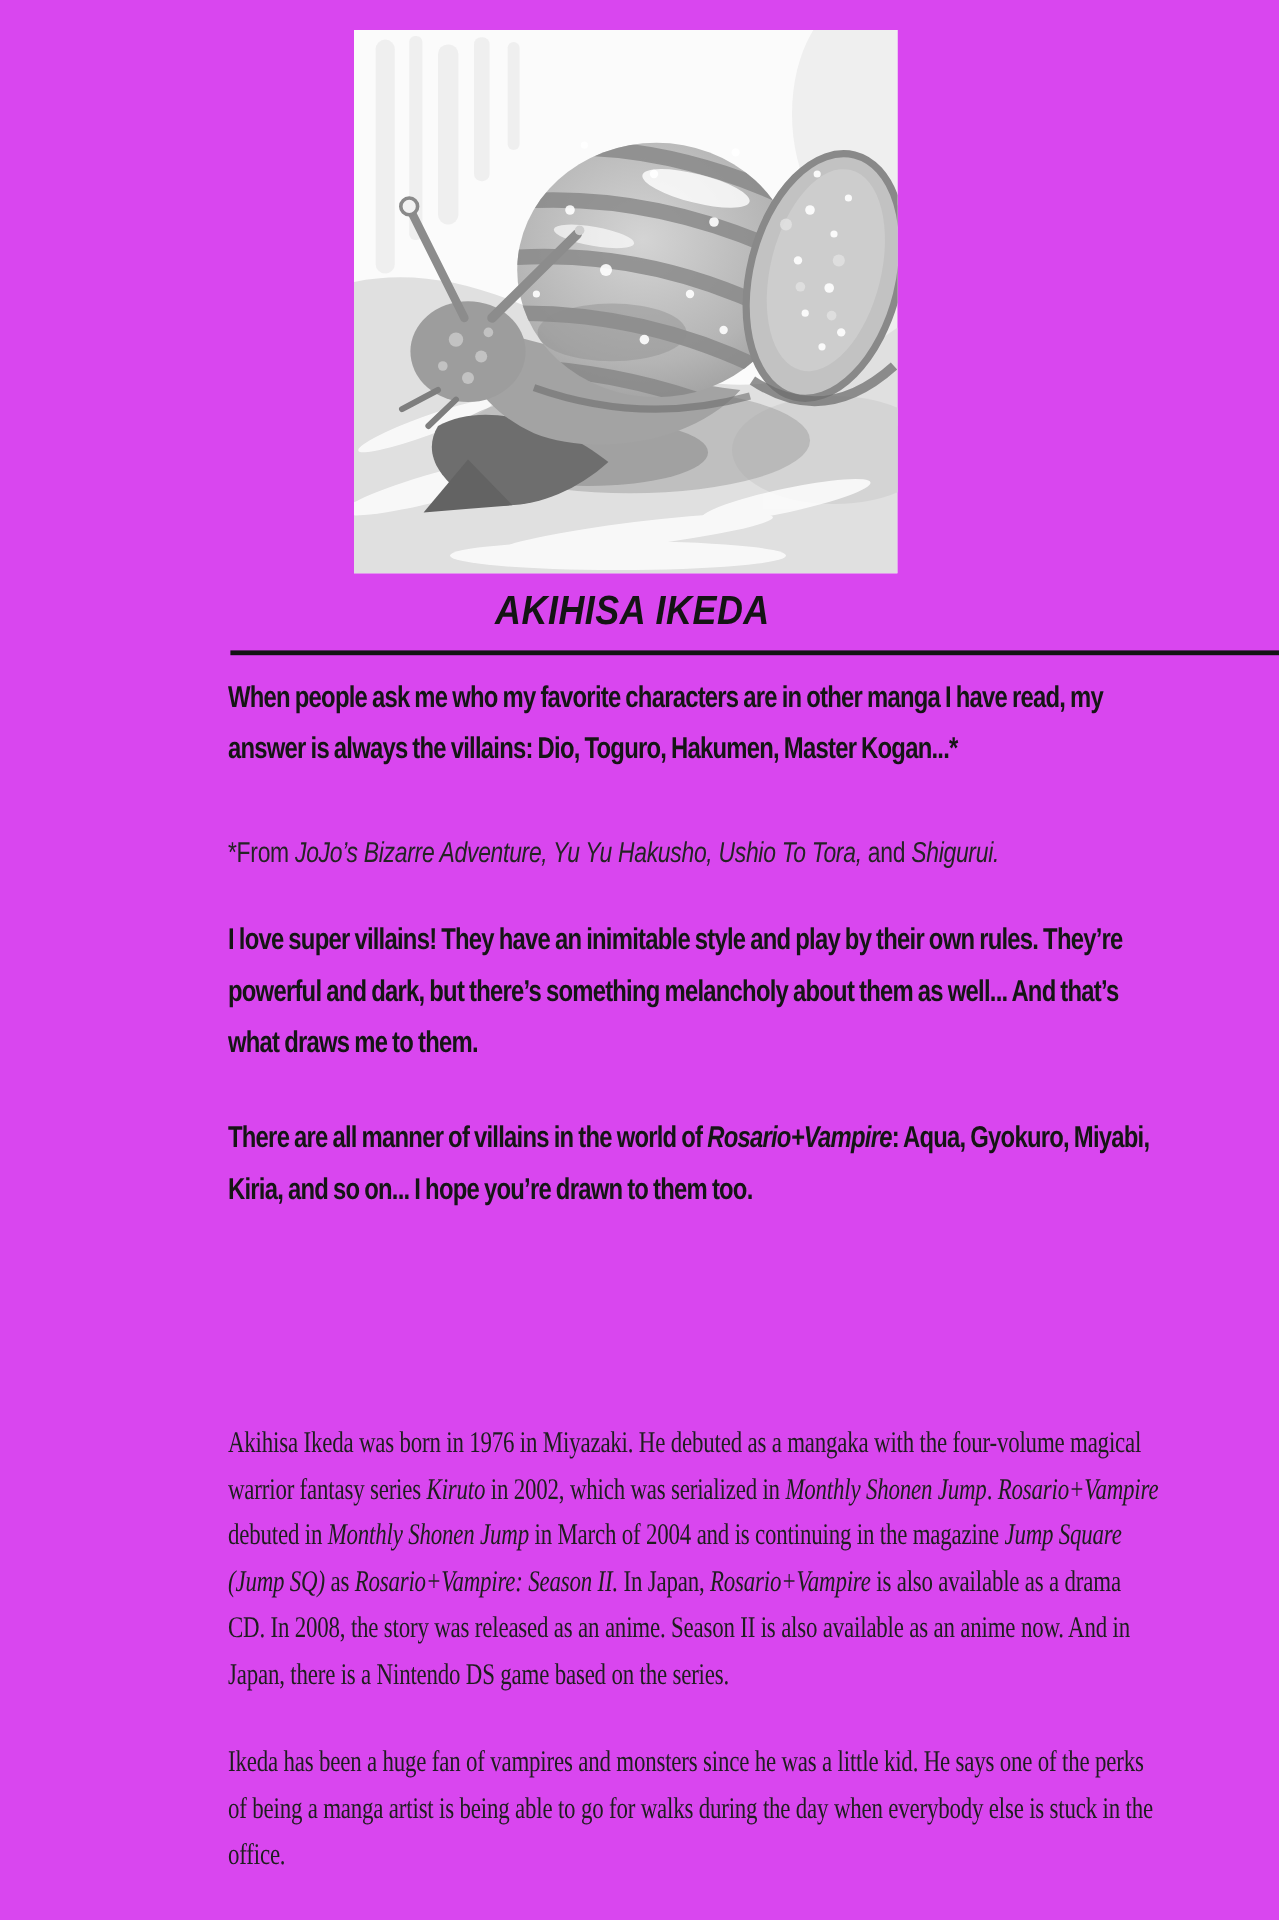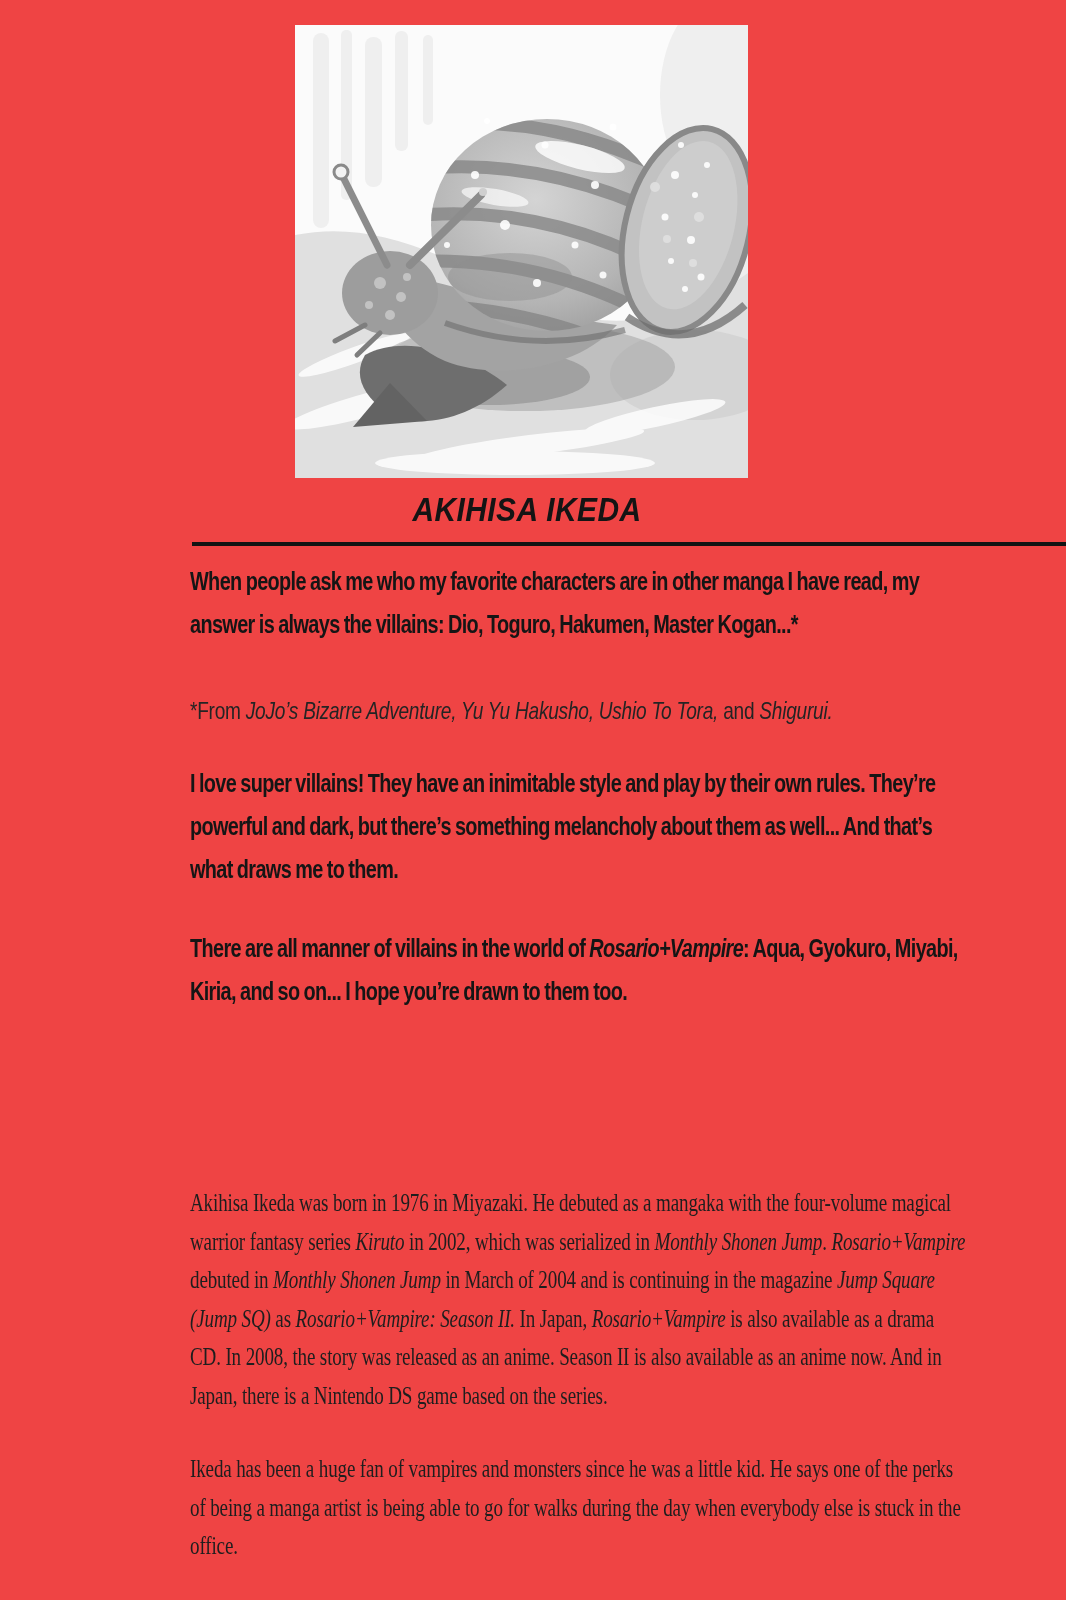--- a/index.html
+++ b/index.html
@@ -1,19 +1,19 @@
 <!DOCTYPE html>
 <html><head>
 <meta charset="utf-8">
 <style>
   html,body{margin:0;padding:0;background:#ffffff;}
   .page{
     position:relative;
     width:1066px;height:1600px;
-    background:#ef4444;
+    background:#d946ef;
     overflow:hidden;
     font-family:"Liberation Sans",sans-serif;
     color:#181818;
   }
   .illustration{
     position:absolute;left:295px;top:25px;width:453px;height:453px;margin:0;
   }
   .author-name{
     position:absolute;top:490px;left:0;width:1054px;margin:0;
     text-align:center;

